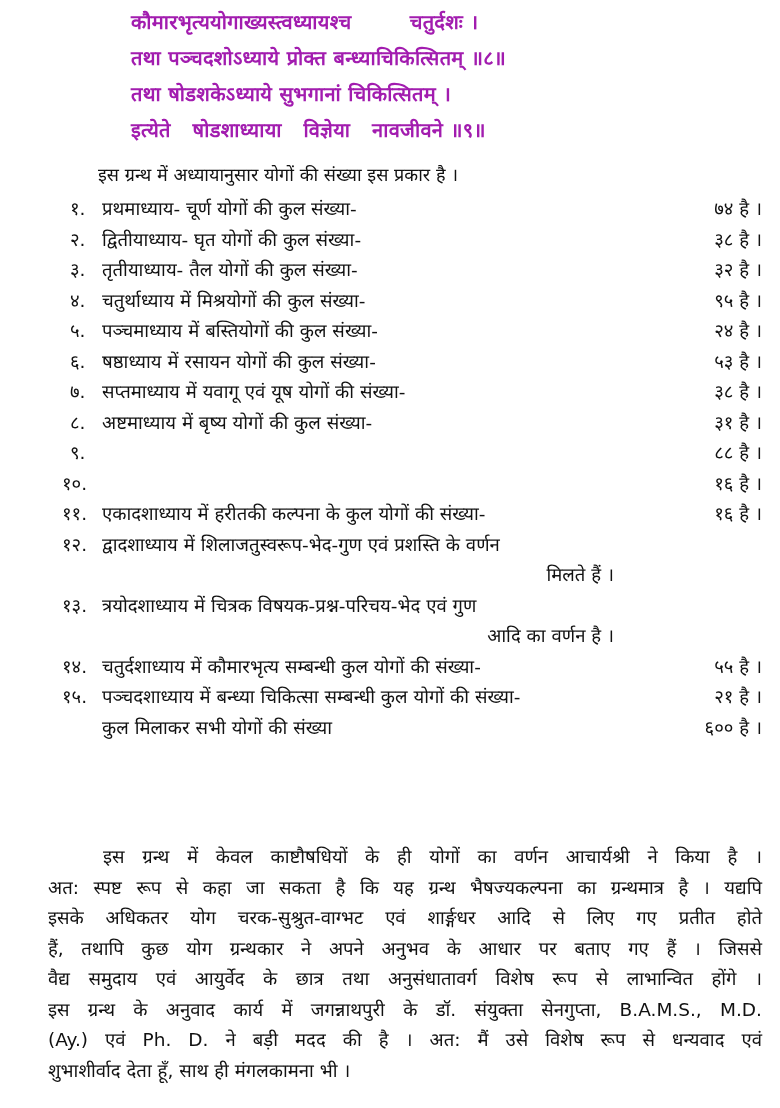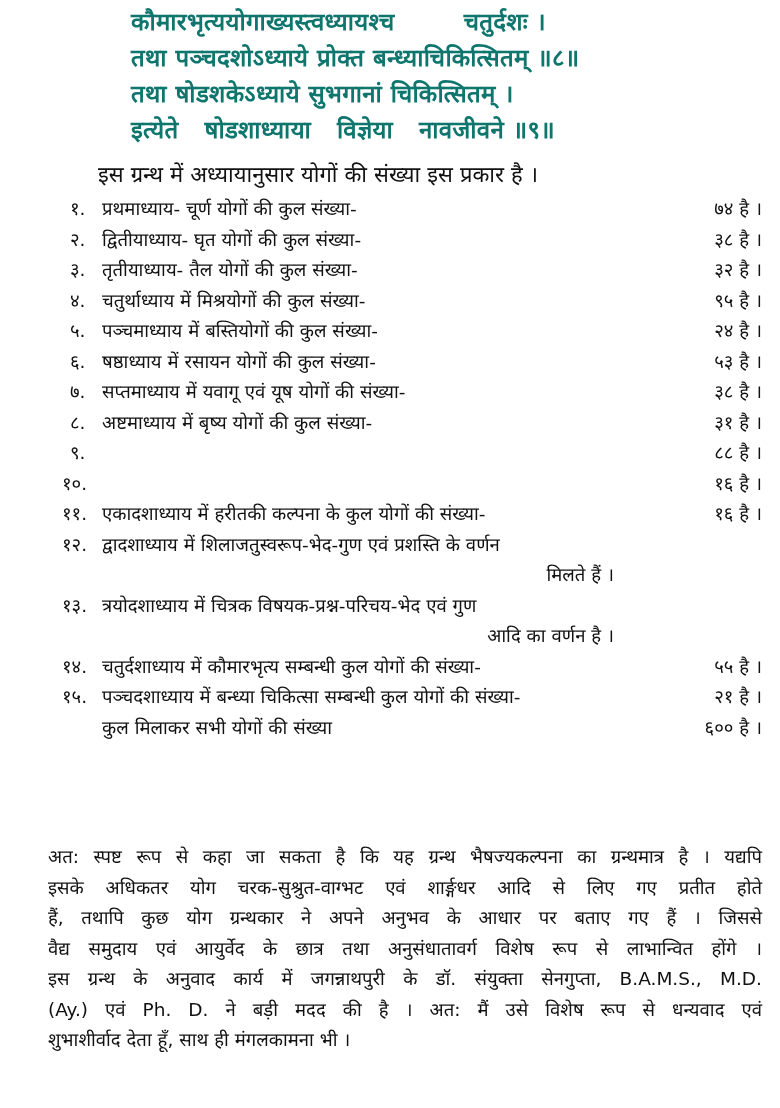--- a/index.html
+++ b/index.html
@@ -8,28 +8,28 @@
     font-family: "DejaVu Sans", sans-serif;
     color: #111111;
     position: relative;
   }
   .page { position: absolute; left: 0; top: 0; width: 780px; height: 1108px; }
 
   
   .verse { position: absolute; left: 131px; top: 4px; width: 530px; }
   .verse-line {
     font-family: "DejaVu Serif", serif;
-    font-size: 24px; line-height: 36px; height: 36px;
+    font-size: 20px; line-height: 36px; height: 36px;
     white-space: nowrap; letter-spacing: 0.3px;
-    font-weight: bold; color: #0f766e;
+    font-weight: bold; color: #a21caf;
   }
 
   .intro {
     position: absolute; left: 98px; top: 160px;
-    font-size: 22px; line-height: 30px; white-space: nowrap;
+    font-size: 18px; line-height: 30px; white-space: nowrap;
   }
 
   .list { position: absolute; left: 62px; top: 194px; width: 700px; }
   .row {
     position: relative; height: 30.5px; line-height: 30.5px;
     font-size: 18.5px; white-space: nowrap;
   }
   .row .num { position: absolute; left: 0; }
   .row .text { position: absolute; left: 40px; }
   .row .count { position: absolute; right: 0; text-align: left; }
@@ -137,20 +137,21 @@
       <span class="text">पञ्चदशाध्याय में बन्ध्या चिकित्सा सम्बन्धी कुल योगों की संख्या-</span>
       <span class="count">२१ है ।</span>
     </div>
     <div class="row">
       <span class="text">कुल मिलाकर सभी योगों की संख्या</span>
       <span class="count">६०० है ।</span>
     </div>
   </div>
 
   <div class="para">
+    <div class="para-line indent">इस ग्रन्थ में केवल काष्टौषधियों के ही योगों का वर्णन आचार्यश्री ने किया है ।</div>
     <div class="para-line">अत: स्पष्ट रूप से कहा जा सकता है कि यह ग्रन्थ भैषज्यकल्पना का ग्रन्थमात्र है । यद्यपि</div>
     <div class="para-line">इसके अधिकतर योग चरक-सुश्रुत-वाग्भट एवं शार्ङ्गधर आदि से लिए गए प्रतीत होते</div>
     <div class="para-line">हैं, तथापि कुछ योग ग्रन्थकार ने अपने अनुभव के आधार पर बताए गए हैं । जिससे</div>
     <div class="para-line">वैद्य समुदाय एवं आयुर्वेद के छात्र तथा अनुसंधातावर्ग विशेष रूप से लाभान्वित होंगे ।</div>
     <div class="para-line">इस ग्रन्थ के अनुवाद कार्य में जगन्नाथपुरी के डॉ. संयुक्ता सेनगुप्ता, B.A.M.S., M.D.</div>
     <div class="para-line">(Ay.) एवं Ph. D. ने बड़ी मदद की है । अत: मैं उसे विशेष रूप से धन्यवाद एवं</div>
     <div class="para-line last">शुभाशीर्वाद देता हूँ, साथ ही मंगलकामना भी ।</div>
   </div>
 
 </div>

